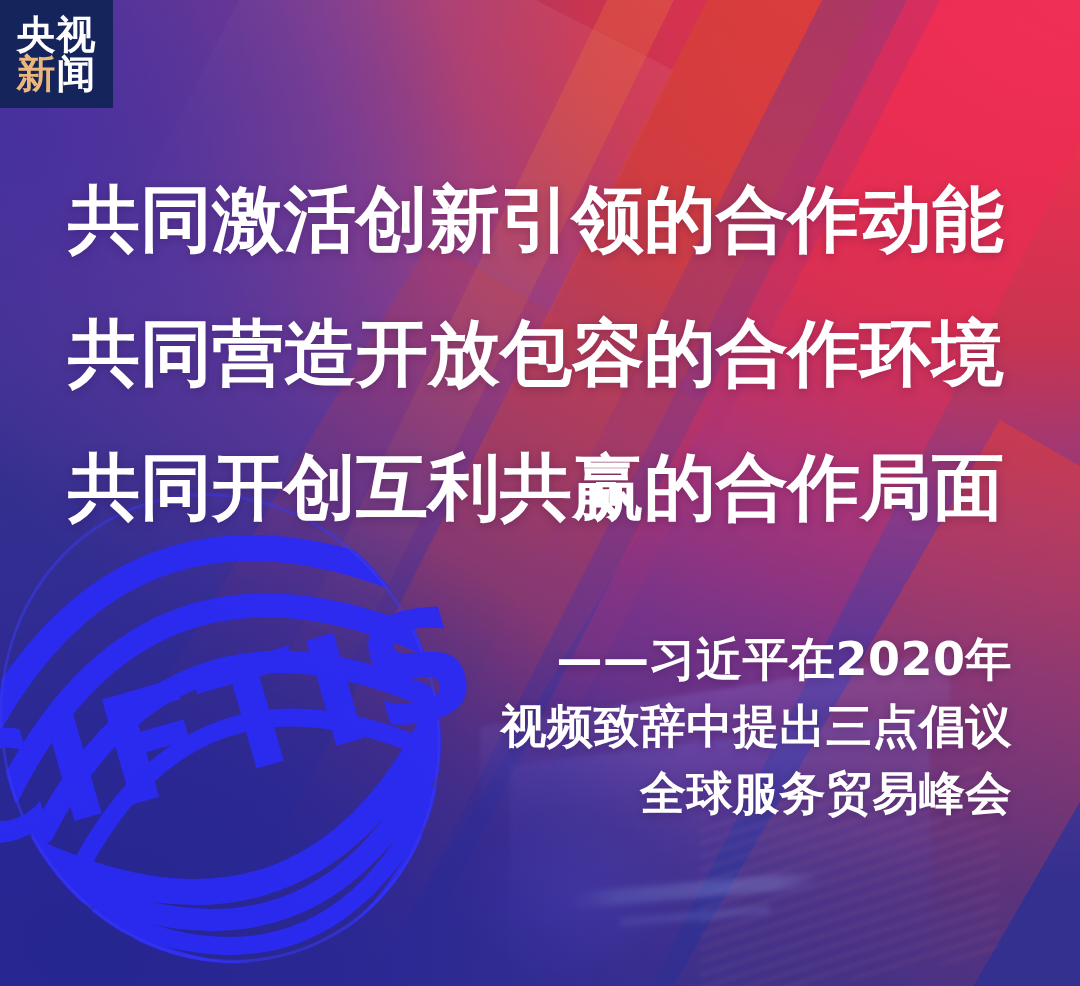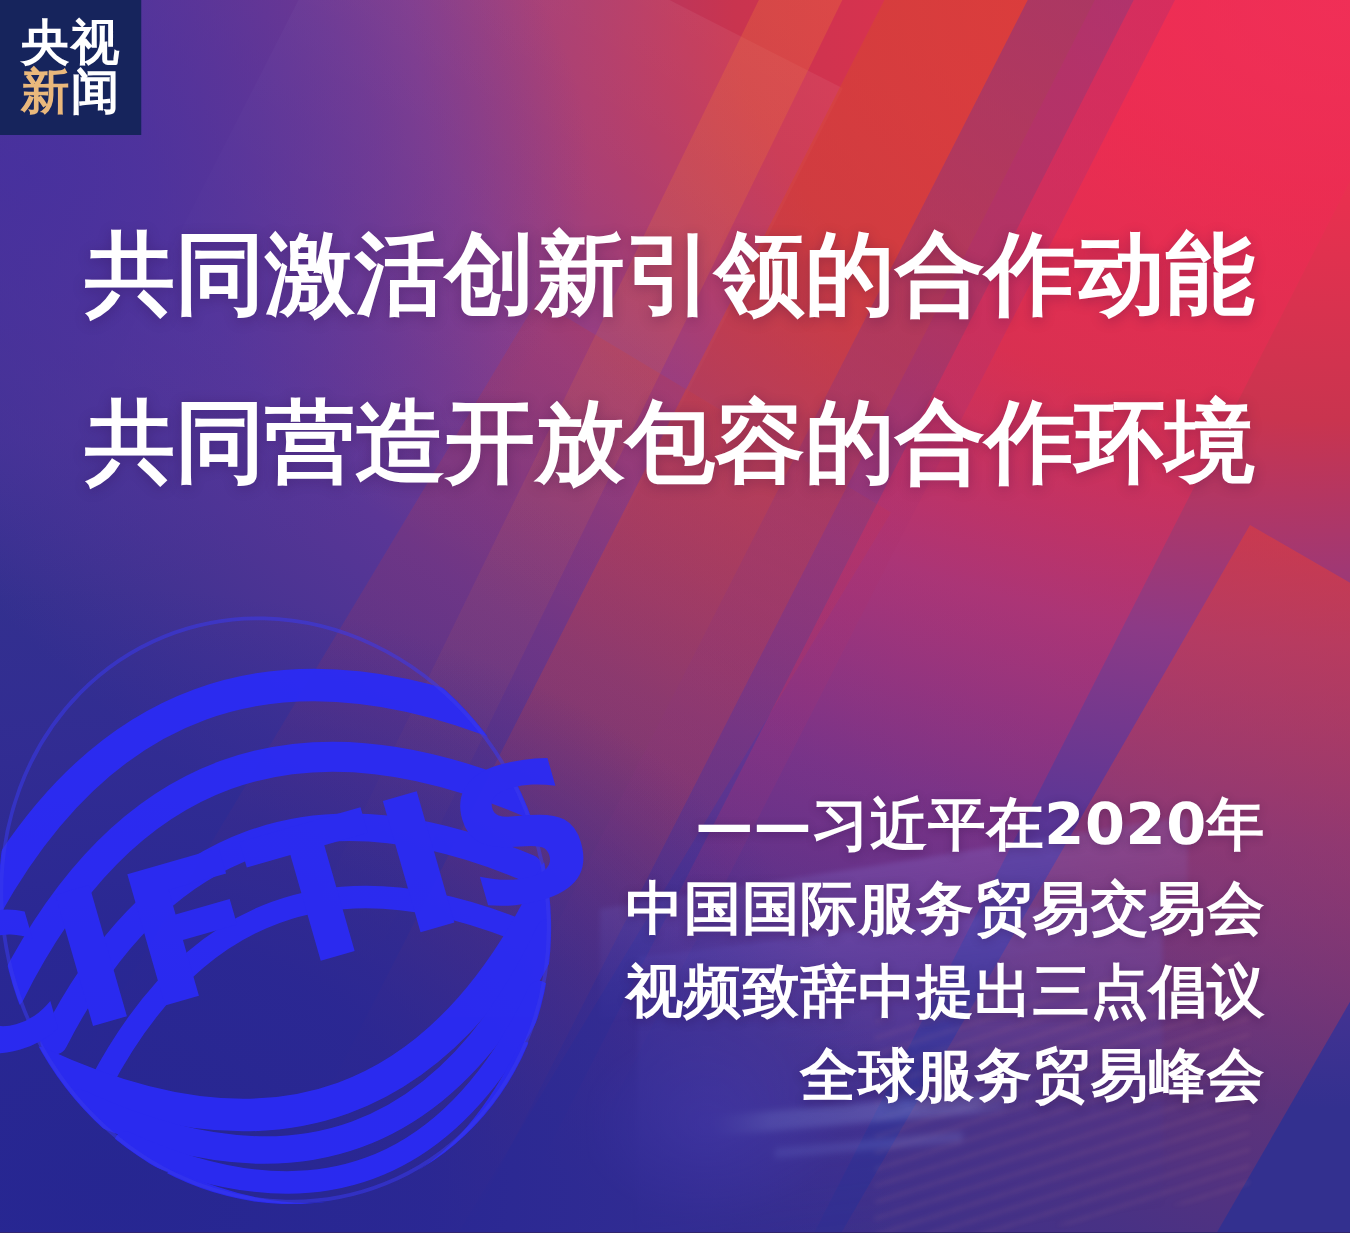--- a/index.html
+++ b/index.html
@@ -235,22 +235,22 @@
     </div>
     <div class="cctv-row">
       <span class="cctv-o">新</span>
         <span class="cctv-w">闻</span>
     </div>
   </div>
 
   <div class="headlines">
     <div class="headline">共同激活创新引领的合作动能</div>
     <div class="headline">共同营造开放包容的合作环境</div>
+    <div class="headline">共同开创互利共赢的合作局面</div>
   </div>
 
   <div class="attrib">
     <div class="attrib-line">——习近平在2020年</div>
-    <div class="attrib-line">中国国际服务贸易交易会</div>
     <div class="attrib-line">视频致辞中提出三点倡议</div>
     <div class="attrib-line">全球服务贸易峰会</div>
   </div>
 
 </div>
 
 </body></html>

